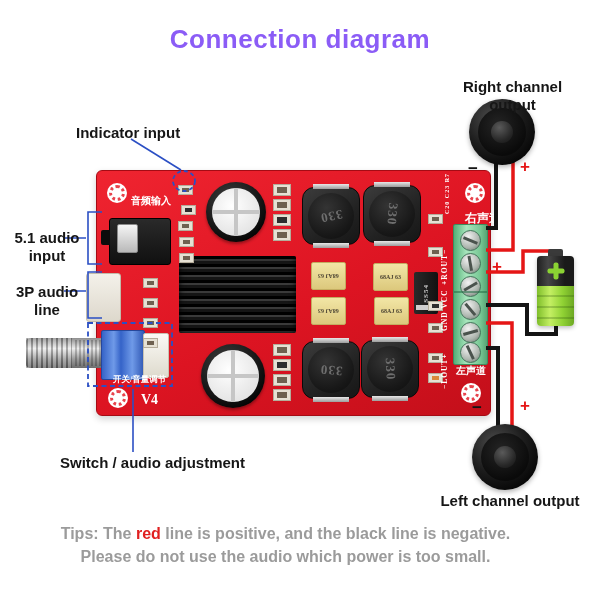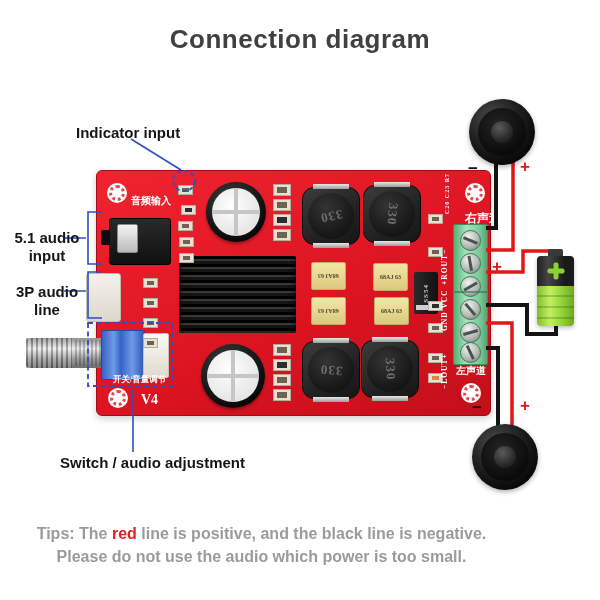--- a/index.html
+++ b/index.html
@@ -1,24 +1,24 @@
 <!DOCTYPE html>
 <html><head>
 <meta charset="utf-8">
 <style>
   html,body{margin:0;padding:0;background:#fff;}
   #stage{position:relative;width:600px;height:600px;background:#fff;overflow:hidden;
          font-family:"Liberation Sans",sans-serif;}
   
   .title{position:absolute;left:0;top:24px;width:600px;text-align:center;
-         font-size:26px;font-weight:bold;color:#404040;letter-spacing:.5px;z-index:6;}
+         font-size:26px;font-weight:bold;color:#8b5cf6;letter-spacing:.5px;z-index:6;}
   .lbl{position:absolute;font-size:15px;font-weight:bold;color:#161616;z-index:6;line-height:18px;}
   .lbl.center{text-align:center;}
   .tips{position:absolute;left:0;width:523px;text-align:center;font-size:16px;font-weight:bold;
-        color:#9b9b9b;z-index:6;}
+        color:#9b9b9b;z-index:6;padding-left:24px;}
   .tips .hl{color:#e02020;}
   
   svg.overlay{position:absolute;left:0;top:0;z-index:3;}
   svg.anno{z-index:5;}
   
   .pol{position:absolute;z-index:6;font-weight:bold;font-size:17px;line-height:14px;}
   .pol.red{color:#e51616;}
   .pol.blk{color:#141414;}
   
   .board{position:absolute;left:96px;top:170px;width:393px;height:244px;z-index:2;
@@ -281,19 +281,21 @@
     <path d="M64 238 H86 M102 212 H88 V264 H102" fill="none" stroke="#2b4fc4" stroke-width="1.6"></path>
     <path d="M64 291 H86 M102 272 H88 V318 H102" fill="none" stroke="#2b4fc4" stroke-width="1.6"></path>
     <rect x="88" y="323" width="84" height="63" fill="none" stroke="#2b4fc4" stroke-width="1.8" stroke-dasharray="5 3.5"></rect>
     <line x1="133" y1="389" x2="133" y2="452" stroke="#2b4fc4" stroke-width="1.6"></line>
   </svg>
 
   <div class="lbl" style="left:76px;top:124px">Indicator input</div>
   <div class="lbl center" style="left:8px;top:229px;width:78px">5.1 audio input</div>
   <div class="lbl center" style="left:8px;top:283px;width:78px">3P audio line</div>
   <div class="lbl" style="left:60px;top:454px">Switch / audio adjustment</div>
+  <div class="lbl center" style="left:440px;top:78px;width:145px">Right channel output</div>
+  <div class="lbl center" style="left:440px;top:492px;width:140px">Left channel output</div>
 
   <div class="tips" style="top:525px">
     <span>Tips: The </span><span class="hl">red</span><span> line is positive, and the black line is negative.</span>
   </div>
   <div class="tips" style="top:548px">Please do not use the audio which power is too small.</div>
 
 </div>
 
 </body></html>

